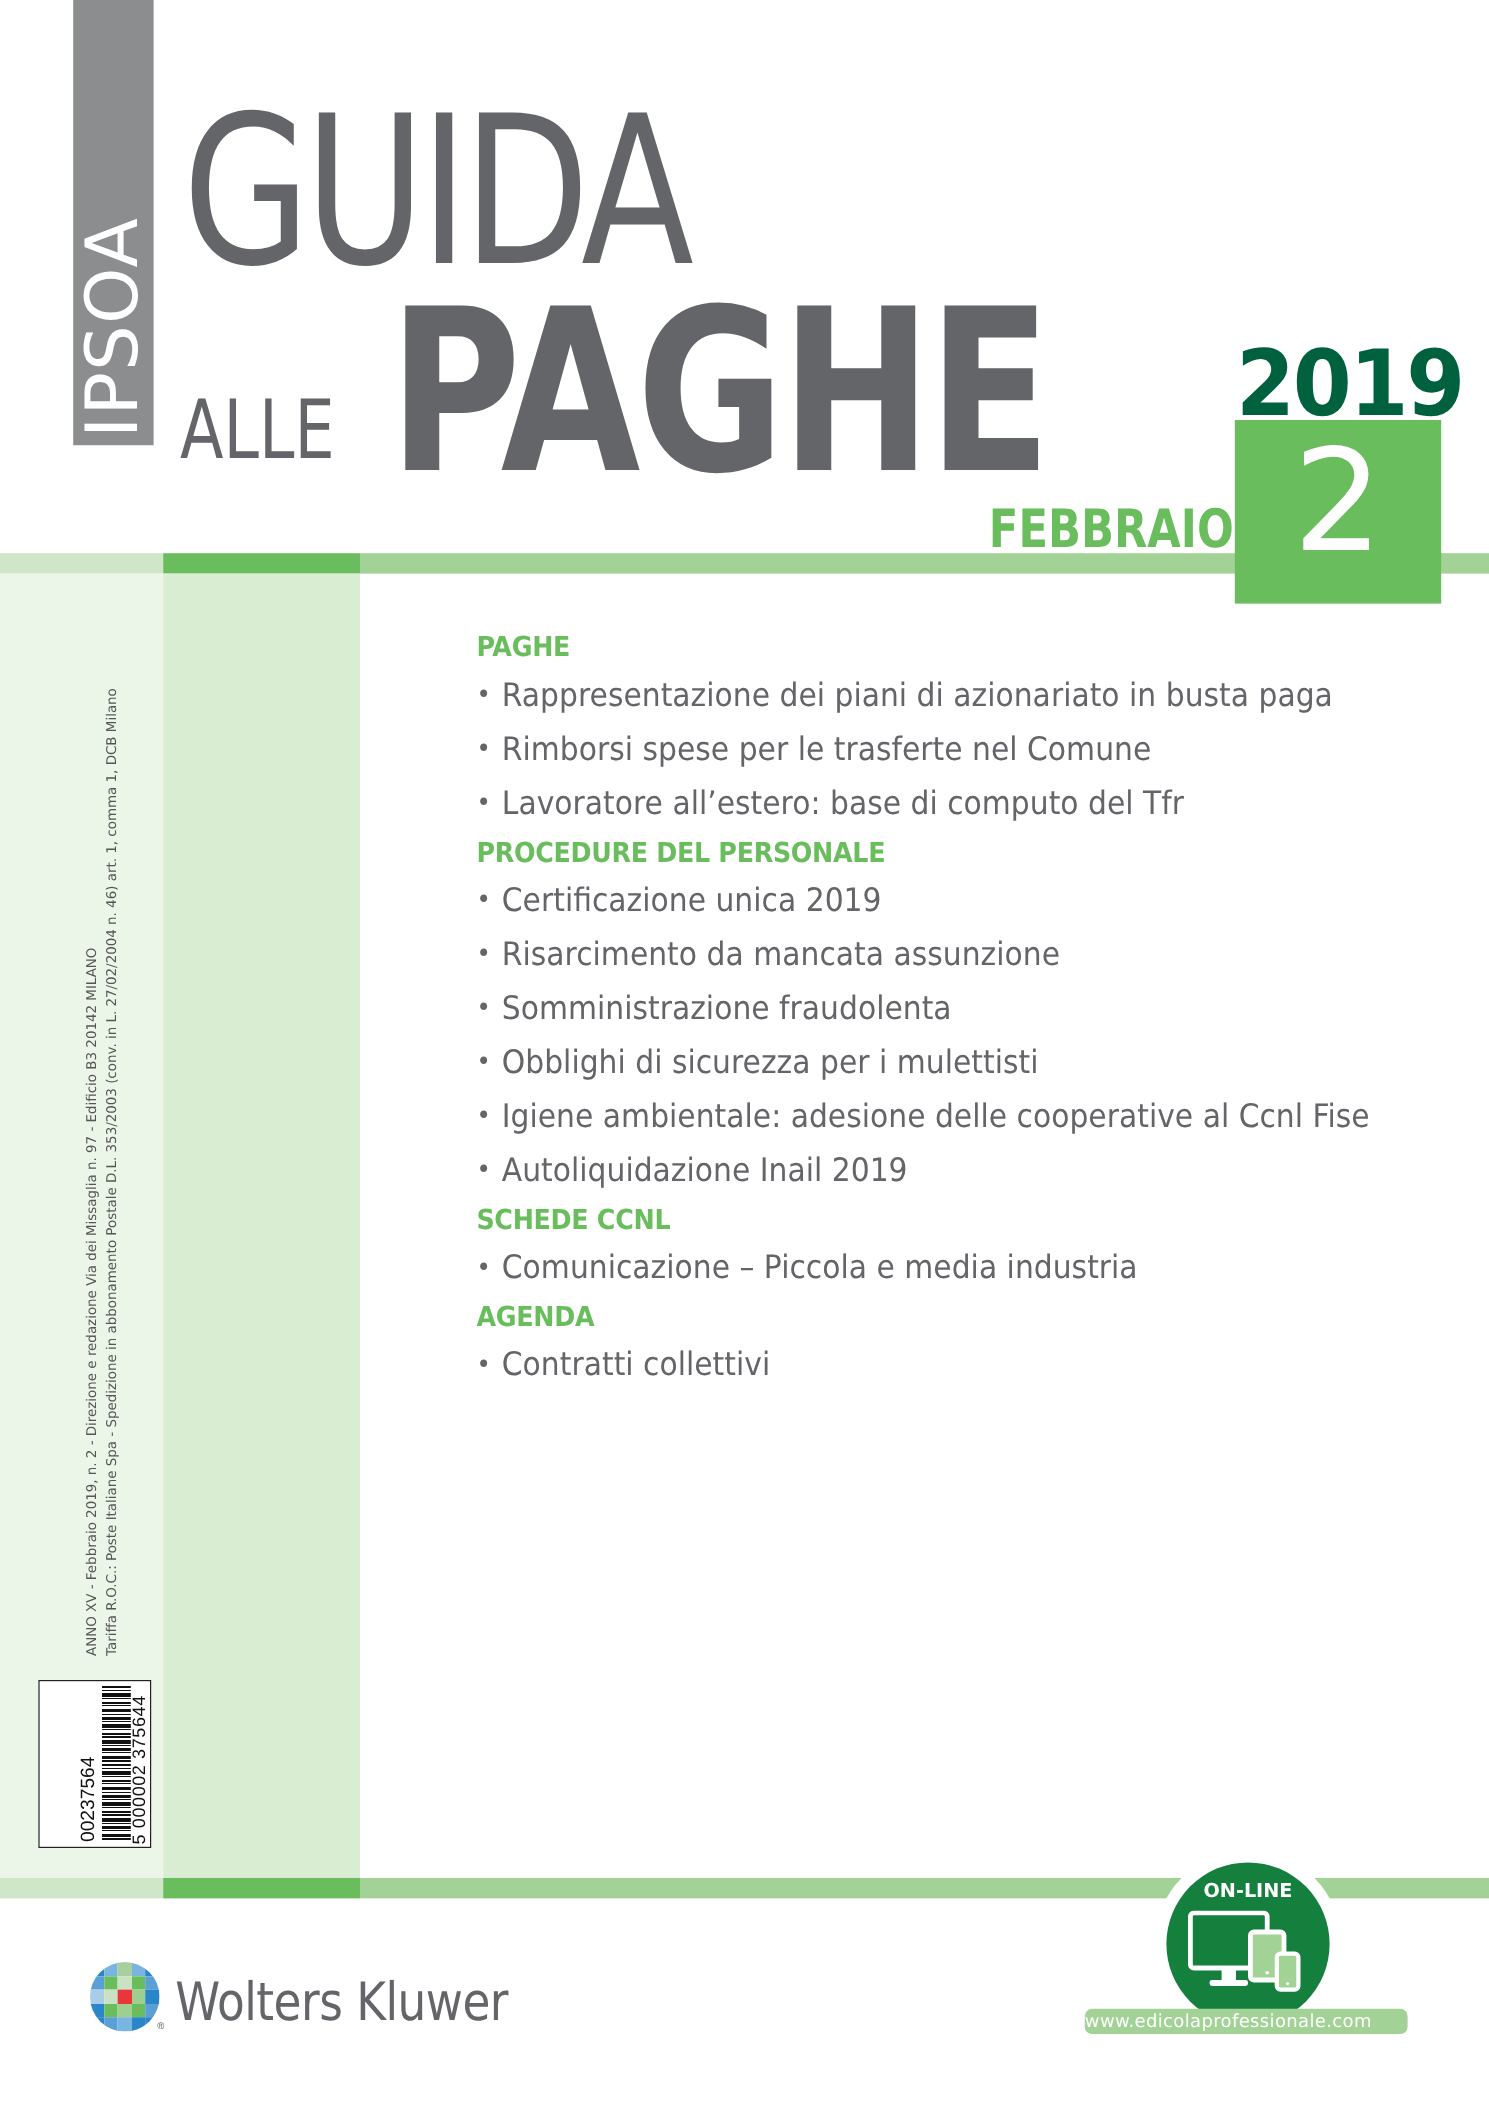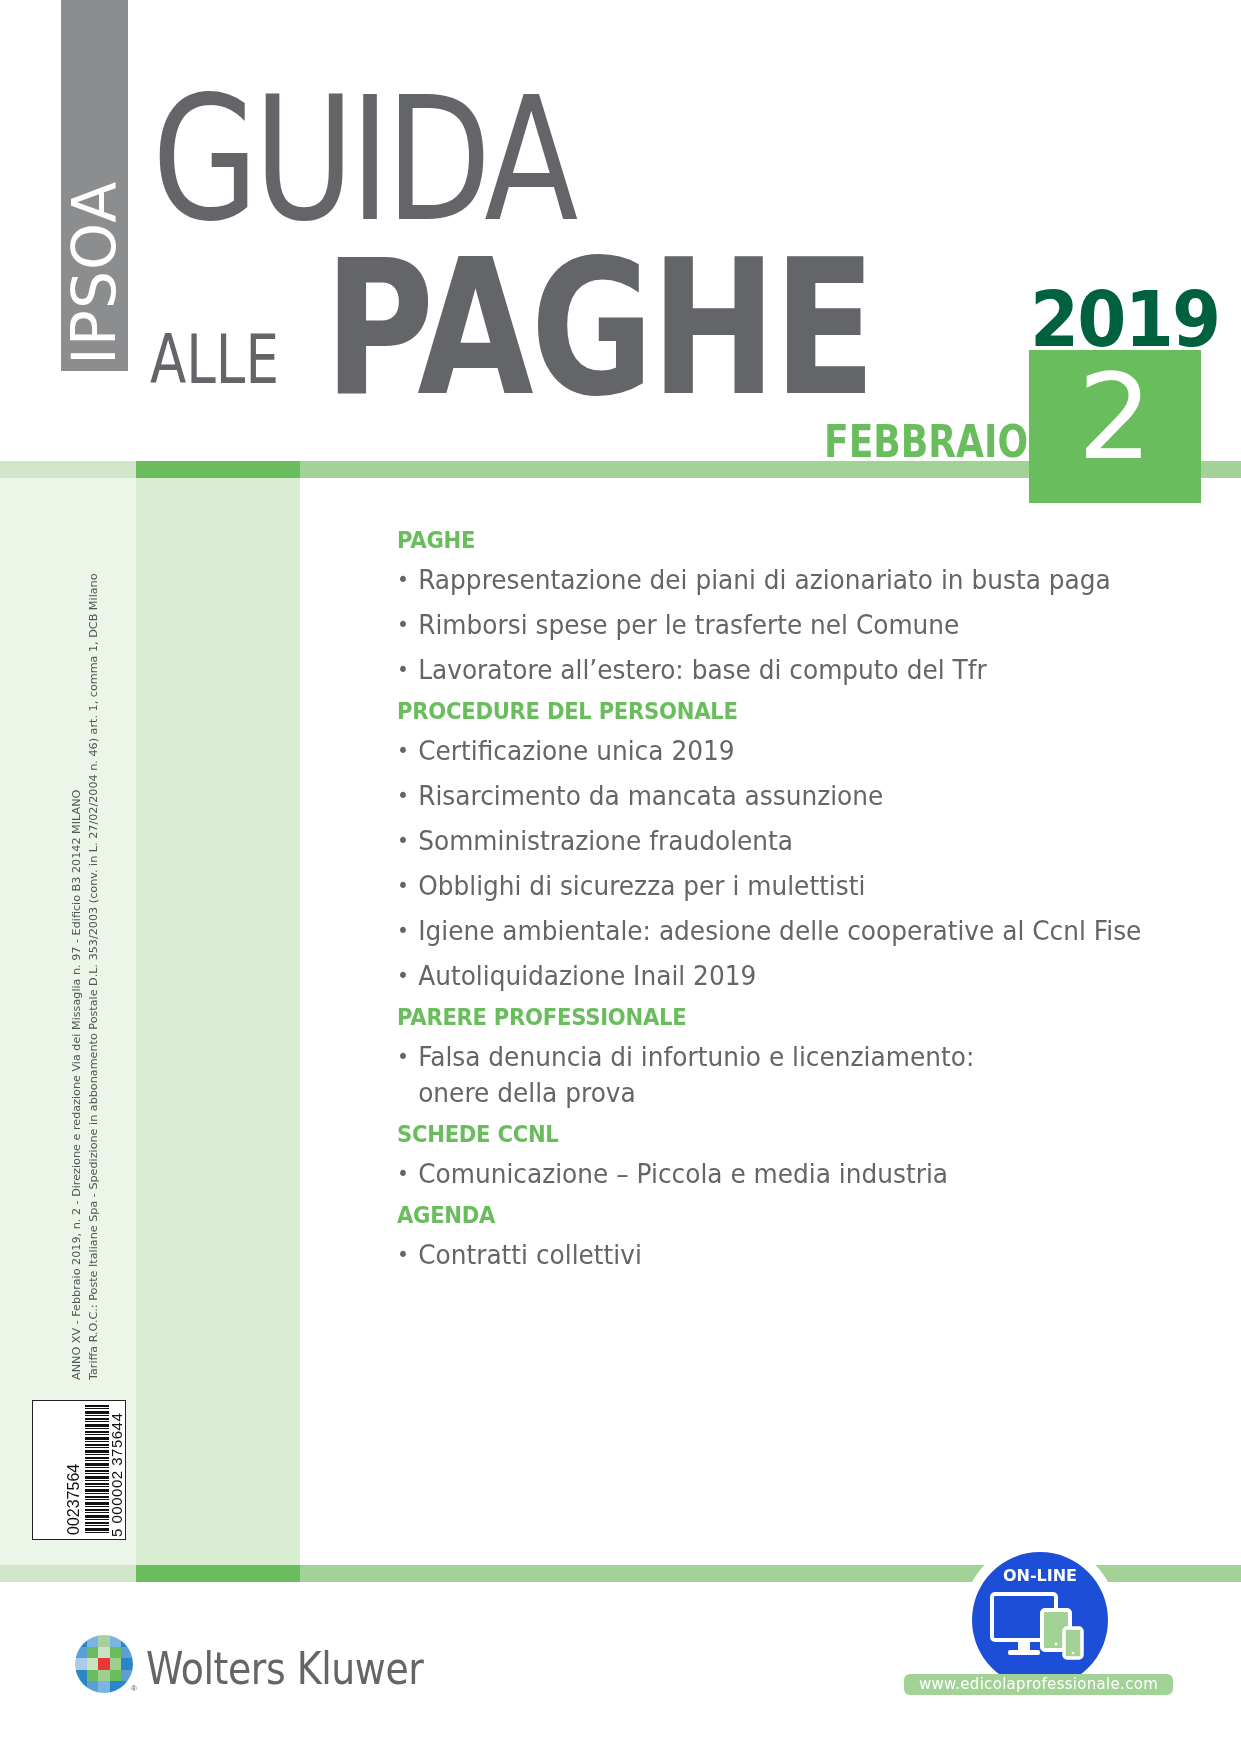--- a/index.html
+++ b/index.html
@@ -120,29 +120,29 @@
   .wk-logo span { display: block; }
   .wk-reg { left: 131px; top: 1684px; font-size: 8px; color: #555; }
   .wk-text {
     left: 146px; top: 1643px; color: #646569;
     font-family: "DejaVu Sans", sans-serif; font-size: 44px; line-height: 52px; white-space: nowrap;
     transform: scaleX(0.86); transform-origin: 0 0; letter-spacing: -0.5px;
   }
 
   
   .badge-ring { left: 962px; top: 1542px; width: 156px; height: 156px; border-radius: 50%; background: #fff; z-index: 2; }
-  .badge-circle { left: 972px; top: 1552px; width: 136px; height: 136px; border-radius: 50%; background: #1d4ed8; z-index: 3; }
+  .badge-circle { left: 972px; top: 1552px; width: 136px; height: 136px; border-radius: 50%; background: #15803d; z-index: 3; }
   .badge-label {
     position: absolute; left: 0; right: 0; top: 15px; text-align: center; color: #fff;
     font-family: "DejaVu Sans", sans-serif; font-weight: bold; font-size: 16px; line-height: 18px;
   }
   .devices { position: absolute; left: 18px; top: 40px; width: 100px; height: 72px; }
   .badge-url {
     left: 904px; top: 1674px; width: 269px; height: 21px; border-radius: 6px; background: #a2d296; z-index: 4;
-    color: #fff; text-align: center; font-family: "DejaVu Sans", sans-serif; font-size: 15px; line-height: 21px;
+    color: #fff; text-align: left; font-family: "DejaVu Sans", sans-serif; font-size: 15px; line-height: 21px;
     white-space: nowrap; letter-spacing: 0.3px;
   }
 </style>
 </head>
 <body>
 
 <div class="abs ipsoa-strip"></div>
 <div class="abs ipsoa-text">IPSOA</div>
 
 <div class="abs title-guida">GUIDA</div>
@@ -182,27 +182,20 @@
     <div class="toc-item">Lavoratore all’estero: base di computo del Tfr</div>
   </div>
   <div class="toc-section">
     <div class="toc-heading">PROCEDURE DEL PERSONALE</div>
     <div class="toc-item">Certificazione unica 2019</div>
     <div class="toc-item">Risarcimento da mancata assunzione</div>
     <div class="toc-item">Somministrazione fraudolenta</div>
     <div class="toc-item">Obblighi di sicurezza per i mulettisti</div>
     <div class="toc-item">Igiene ambientale: adesione delle cooperative al Ccnl Fise</div>
     <div class="toc-item">Autoliquidazione Inail 2019</div>
-  </div>
-  <div class="toc-section">
-    <div class="toc-heading">PARERE PROFESSIONALE</div>
-    <div class="toc-item" style="padding-bottom:0">Falsa denuncia di infortunio e licenziamento:</div>
-    <div class="toc-item toc-cont" style="padding-top:0">
-      <span>onere della prova</span>
-    </div>
   </div>
   <div class="toc-section">
     <div class="toc-heading">SCHEDE CCNL</div>
     <div class="toc-item">Comunicazione – Piccola e media industria</div>
   </div>
   <div class="toc-section">
     <div class="toc-heading">AGENDA</div>
     <div class="toc-item">Contratti collettivi</div>
   </div>
 </div>

